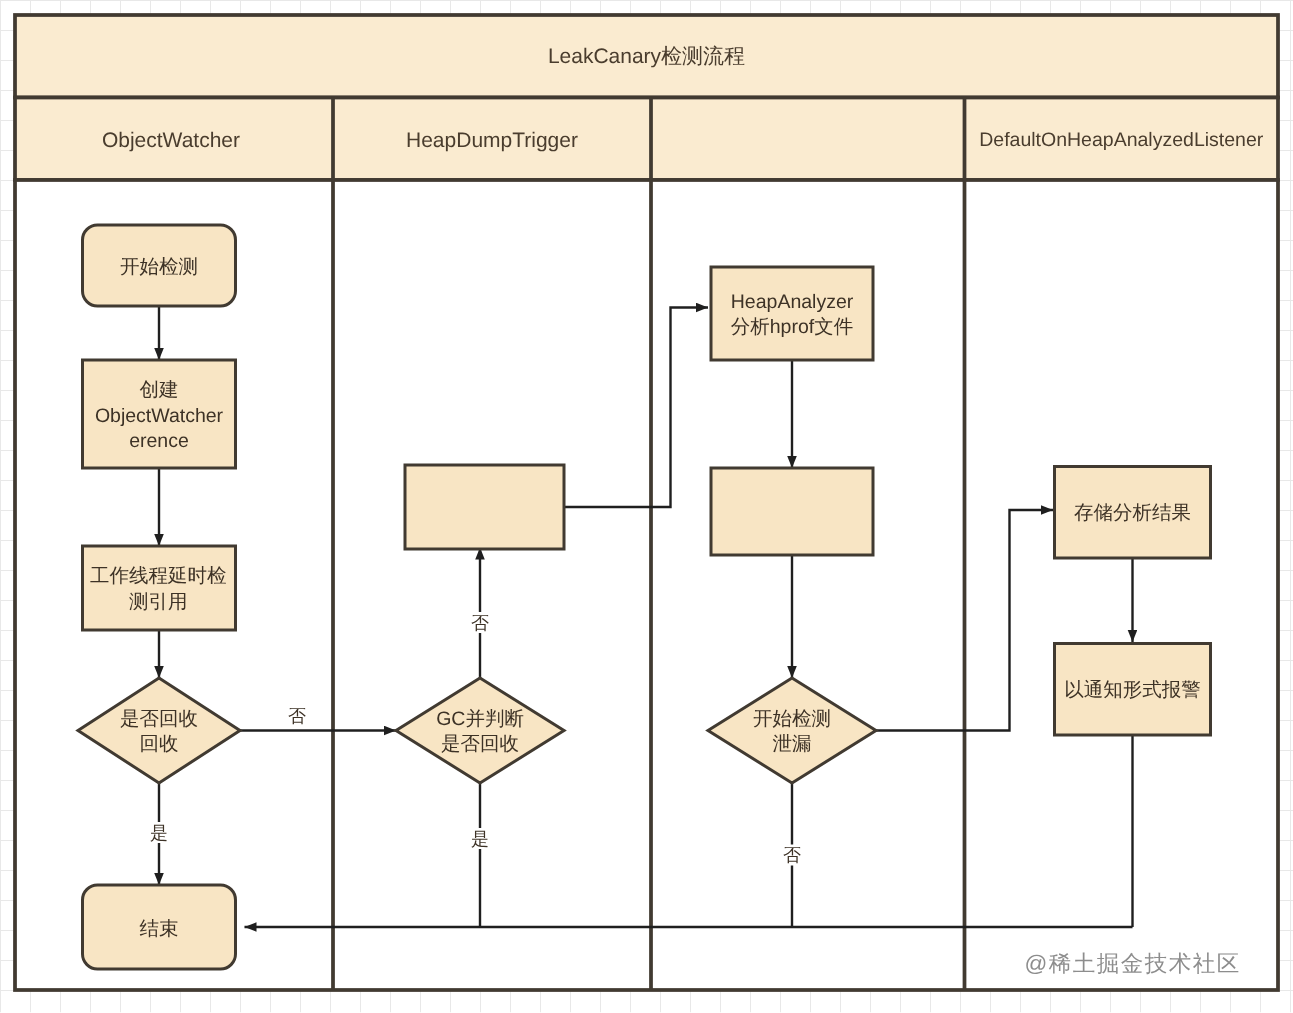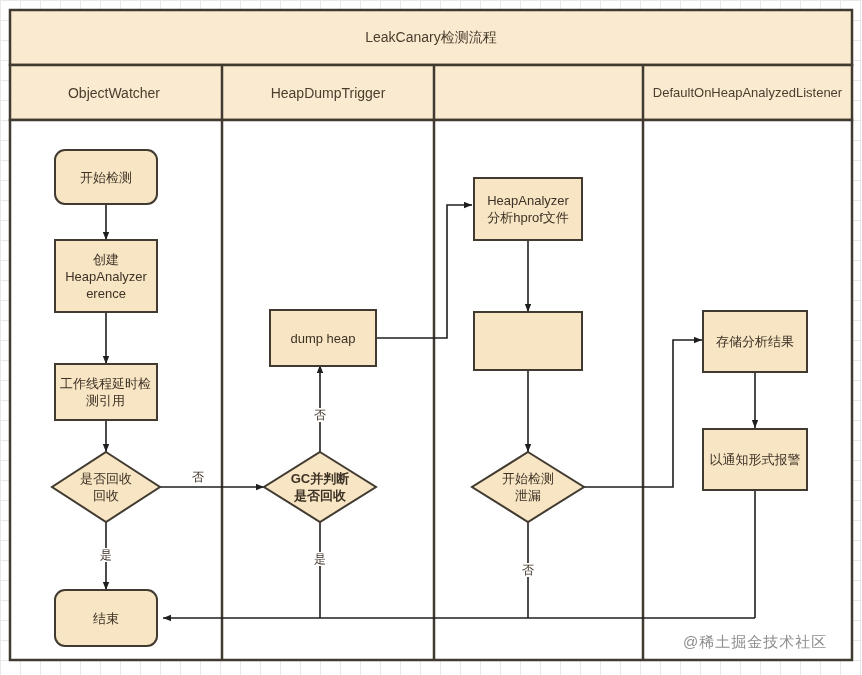--- a/index.html
+++ b/index.html
@@ -156,30 +156,29 @@
   </svg>
 
   <div class="pool-title" style="left:10px; top:10px; width:842px; height:55px;">LeakCanary检测流程</div>
 
   <div class="lane-title" style="left:10px; top:65px; width:208px; height:55px;">ObjectWatcher</div>
   <div class="lane-title" style="left:222px; top:65px; width:212px; height:55px;">HeapDumpTrigger</div>
   <div class="lane-title" style="left:643px; top:65px; width:209px; height:55px; font-size:13px;">DefaultOnHeapAnalyzedListener</div>
 
   <div class="node-label" style="left:55px; top:150px; width:102px; height:54px;">开始检测</div>
   <div class="node-label" style="left:55px; top:240px; width:102px; height:72px;">创建
-HeapAnalyzer
+ObjectWatcher
 erence</div>
   <div class="node-label" style="left:55px; top:364px; width:101px; height:56px;">工作线程延时检
 测引用</div>
   <div class="node-label" style="left:56px; top:459px; width:100px; height:56px;">是否回收
 回收</div>
   <div class="node-label" style="left:55px; top:590px; width:102px; height:56px;">结束</div>
 
-  <div class="node-label" style="left:270px; top:310px; width:106px; height:56px;">dump heap</div>
-  <div class="node-label" style="left:270px; top:459px; width:100px; height:56px;font-weight:bold;">GC并判断
+  <div class="node-label" style="left:270px; top:459px; width:100px; height:56px;">GC并判断
 是否回收</div>
 
   <div class="node-label" style="left:474px; top:178px; width:108px; height:62px;">HeapAnalyzer
 分析hprof文件</div>
   <div class="node-label" style="left:478px; top:459px; width:100px; height:56px;">开始检测
 泄漏</div>
 
   <div class="node-label" style="left:703px; top:311px; width:104px; height:61px;">存储分析结果</div>
   <div class="node-label" style="left:703px; top:429px; width:104px; height:61px;">以通知形式报警</div>
 

